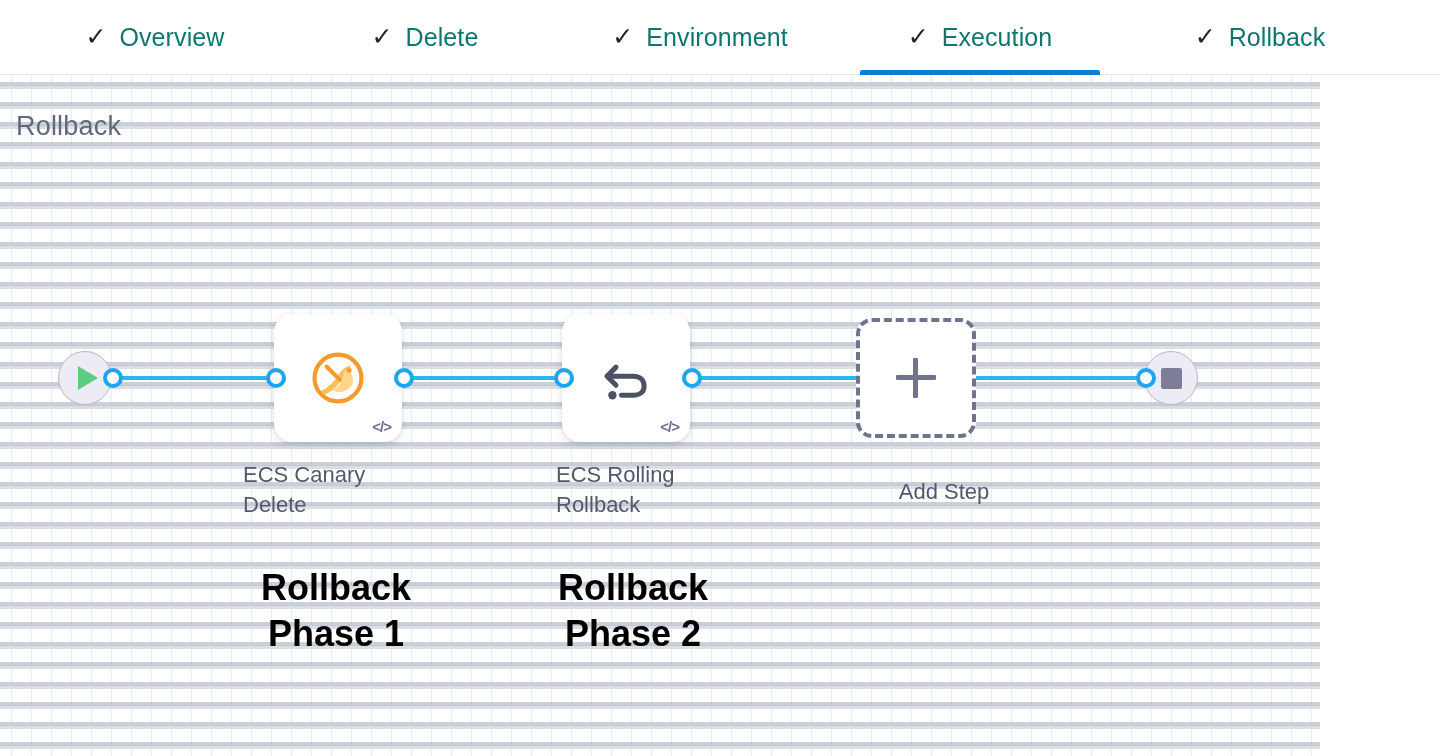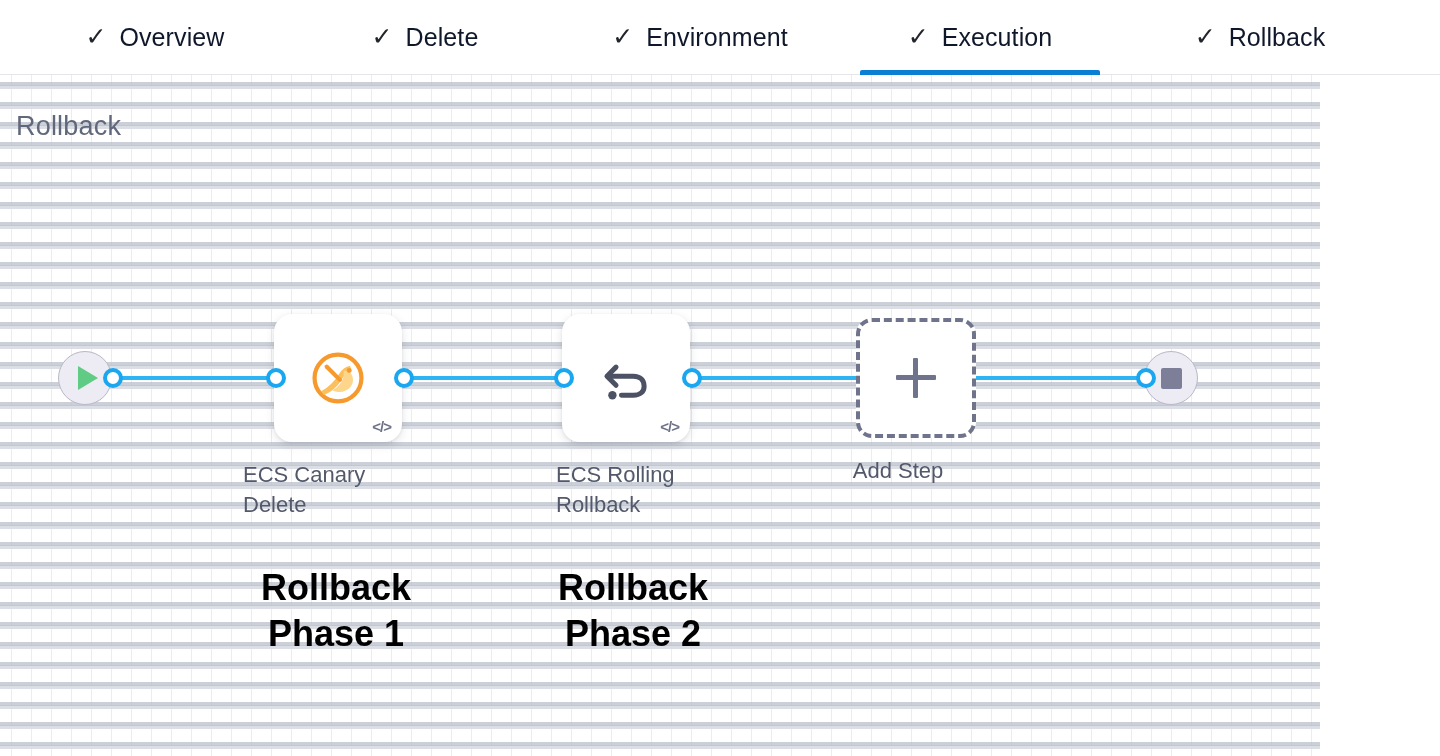--- a/index.html
+++ b/index.html
@@ -51,21 +51,21 @@
     display: inline-block;
     font-size: 25px;
     line-height: 1;
     color: #22252b;
     font-weight: 400;
     transform: translateY(-1px);
   }
 
   .tab .tab-label {
     font-size: 25px;
-    color: #0f172a;
+    color: #0f766e;
     letter-spacing: 0.1px;
     white-space: nowrap;
   }
 
   .tab.active .tab-label {
     font-weight: 400;
   }
 
   .tab .underline {
     position: absolute;
@@ -376,21 +376,21 @@
       </div>
       <div class="port" style="left:554px;"></div>
       <div class="port" style="left:682px;"></div>
       <div class="step-label" style="left:556px;">ECS Rolling Rollback</div>
       <div class="annotation" style="left:503px;">Rollback
 Phase 2</div>
 
       <div class="add-step" style="left:856px;">
         <div class="plus"></div>
       </div>
-      <div class="add-step-label" style="left:798px;">Add Step</div>
+      <div class="add-step-label" style="left:844px;margin-top:21px;">Add Step</div>
 
       <div class="port" style="left:1136px;"></div>
       <div class="terminal" style="left:1144px;">
         <div class="stop-sq"></div>
       </div>
 
     </div>
   </div>
 </div>
 

